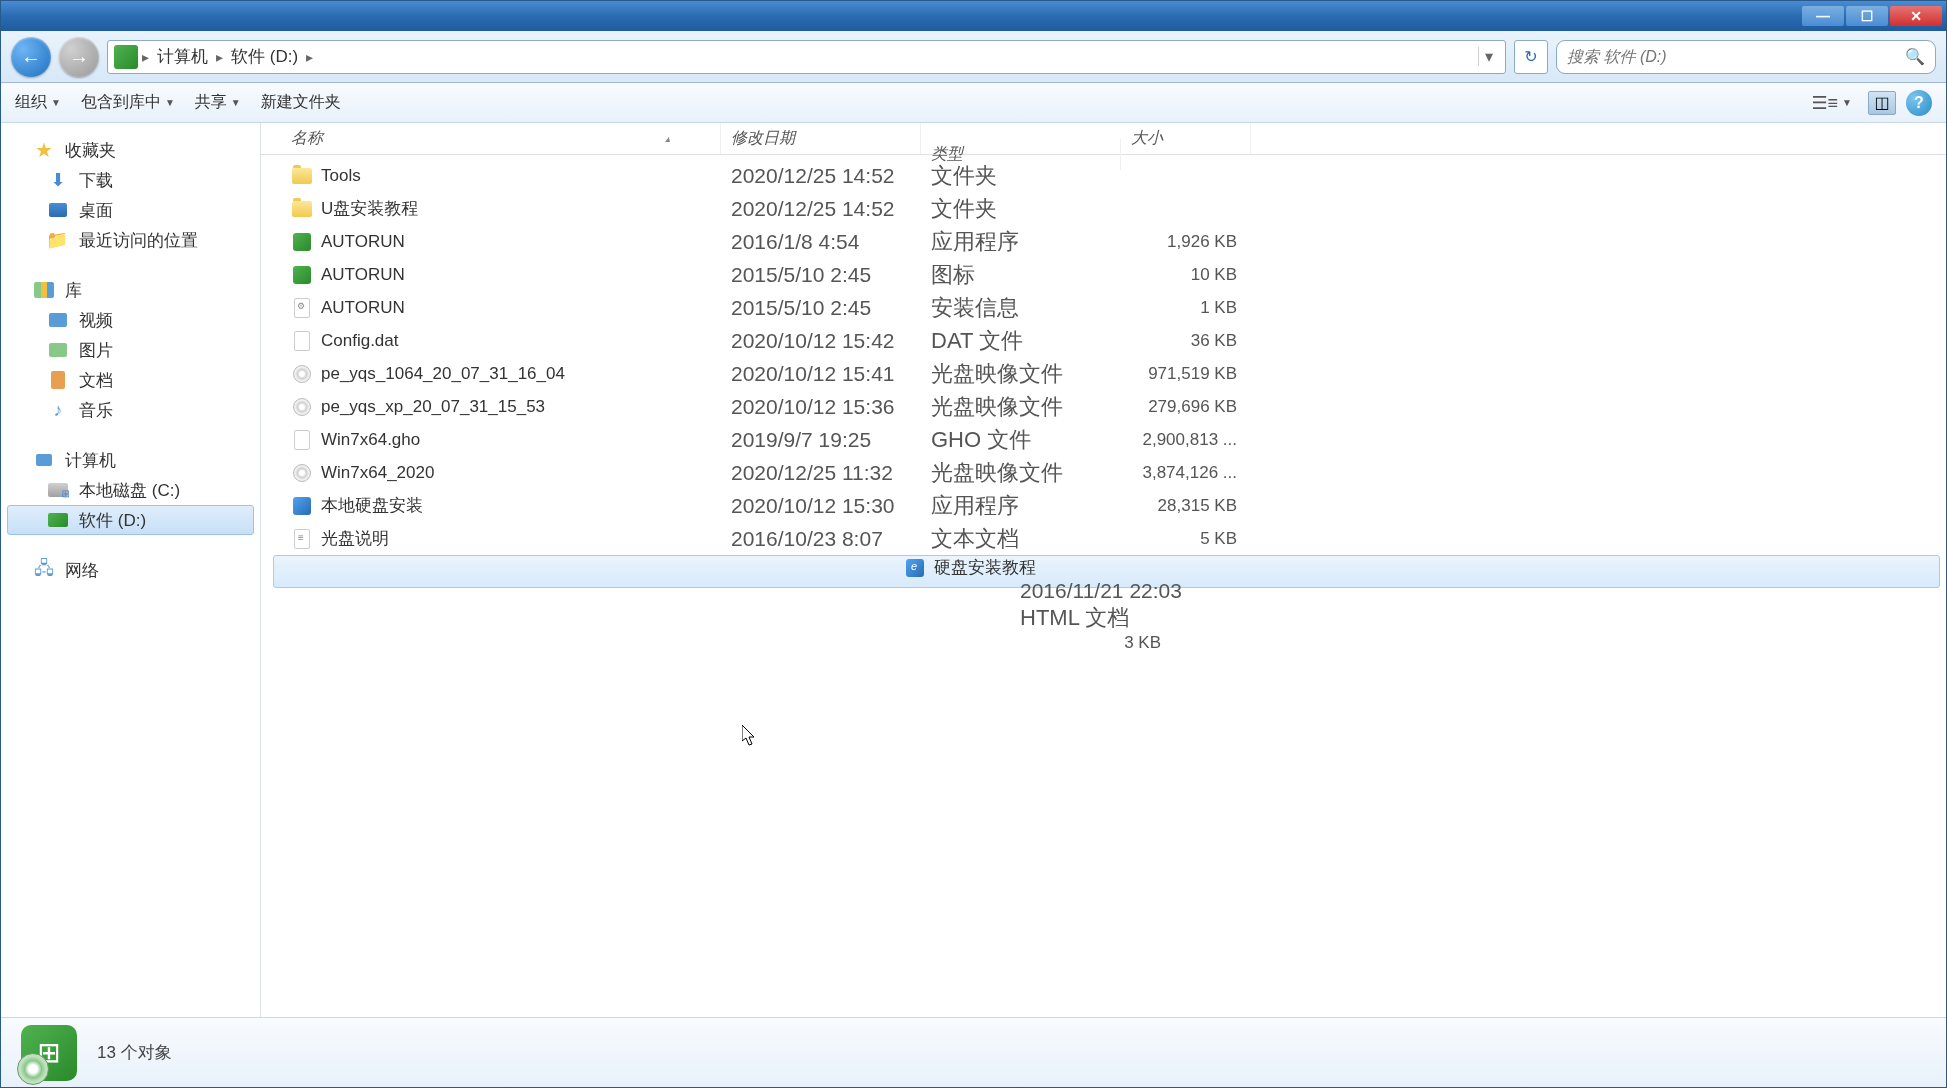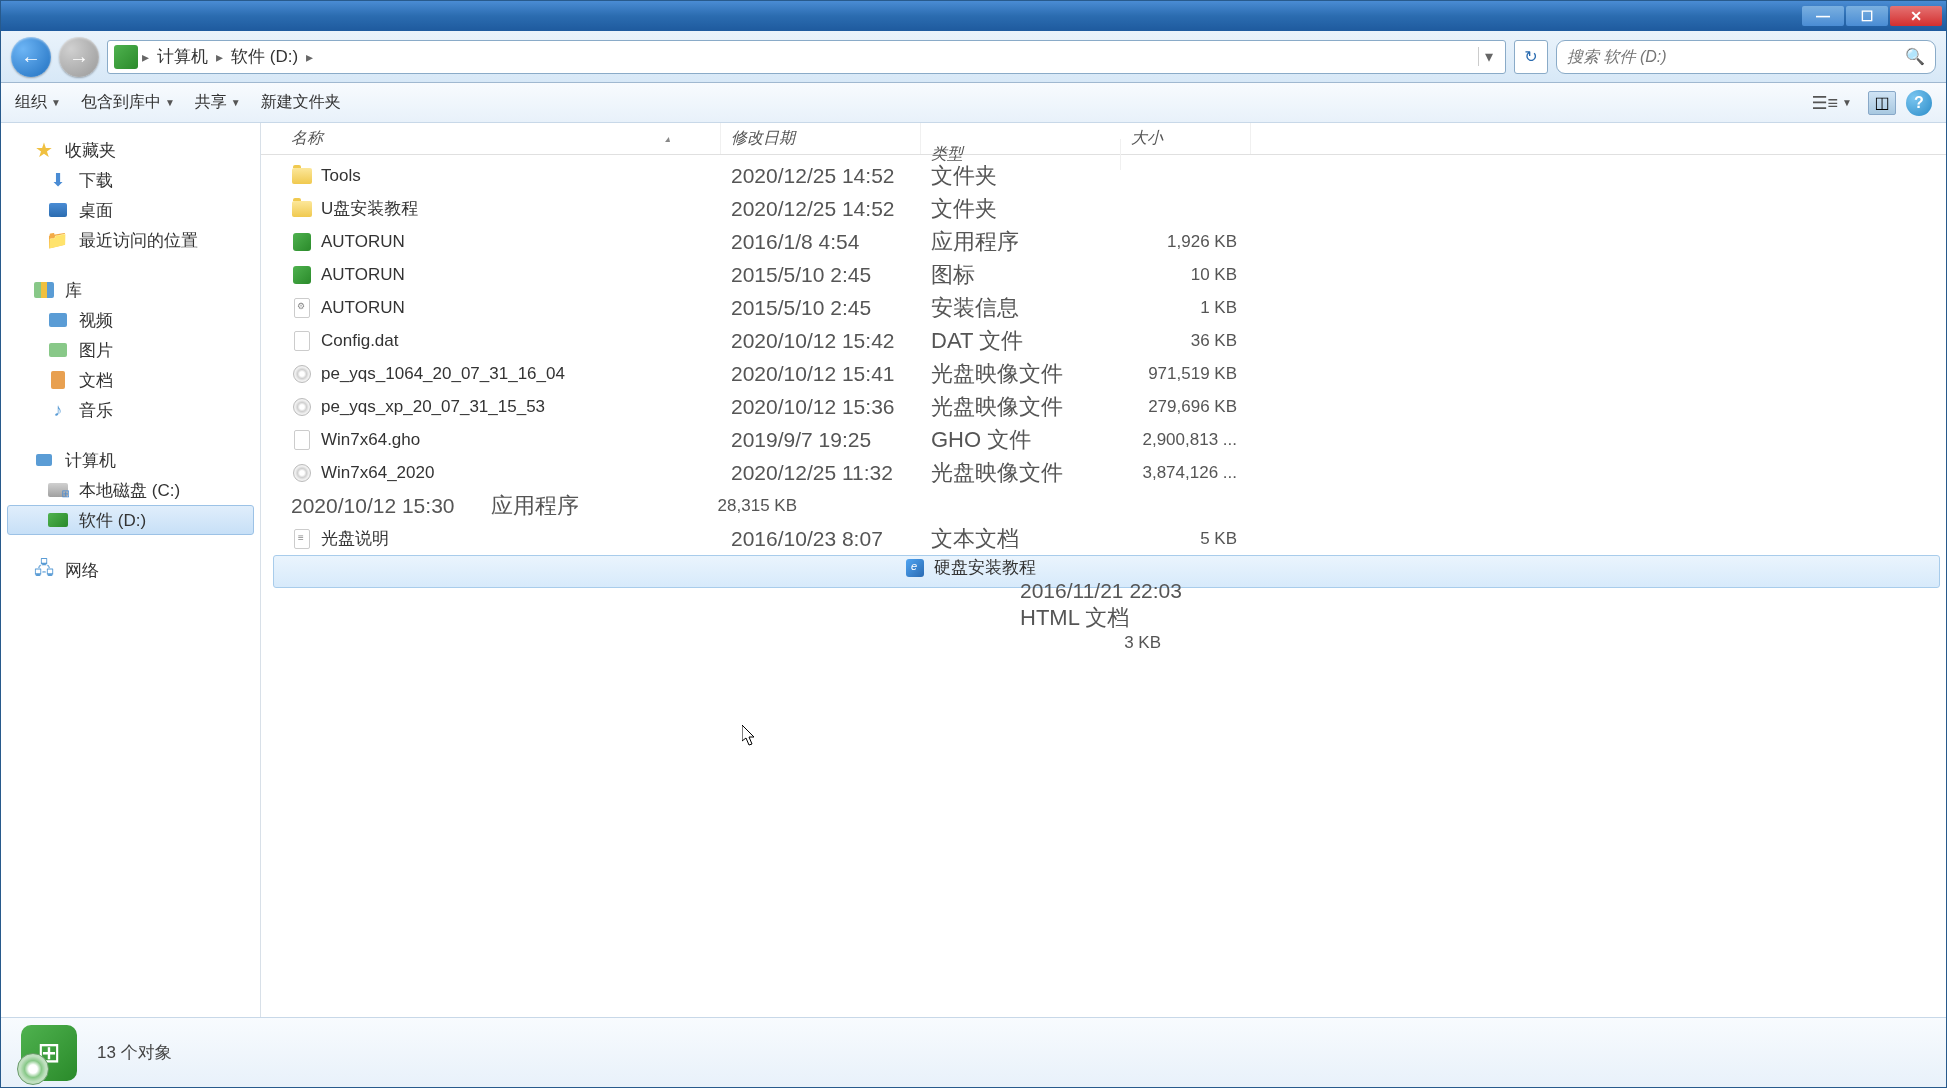--- a/index.html
+++ b/index.html
@@ -377,20 +377,26 @@
               <span class="file-icon">
                 <span class="fi-iso"></span>
               </span>
               <span>Win7x64_2020</span>
             </div>
             <div class="file-date">2020/12/25 11:32</div>
             <div class="file-type">光盘映像文件</div>
             <div class="file-size">3,874,126 ...</div>
           </div>
           <div class="file-row">
+            <div class="file-name">
+              <span class="file-icon">
+                <span class="fi-exe-blue"></span>
+              </span>
+              <span>本地硬盘安装</span>
+            </div>
             <div class="file-date">2020/10/12 15:30</div>
             <div class="file-type">应用程序</div>
             <div class="file-size">28,315 KB</div>
           </div>
           <div class="file-row">
             <div class="file-name">
               <span class="file-icon">
                 <span class="fi-txt"></span>
               </span>
               <span>光盘说明</span>

